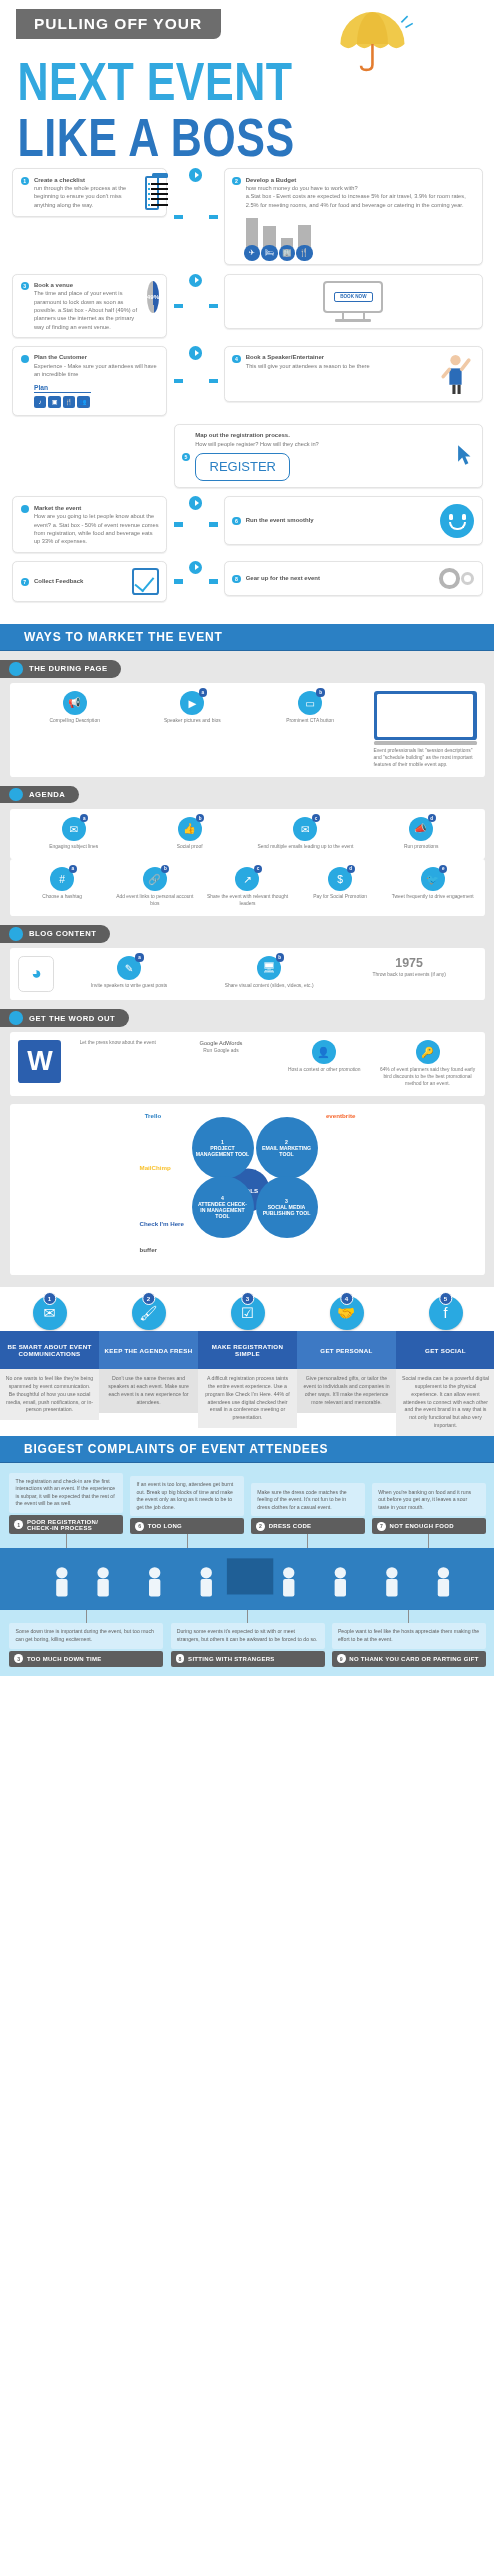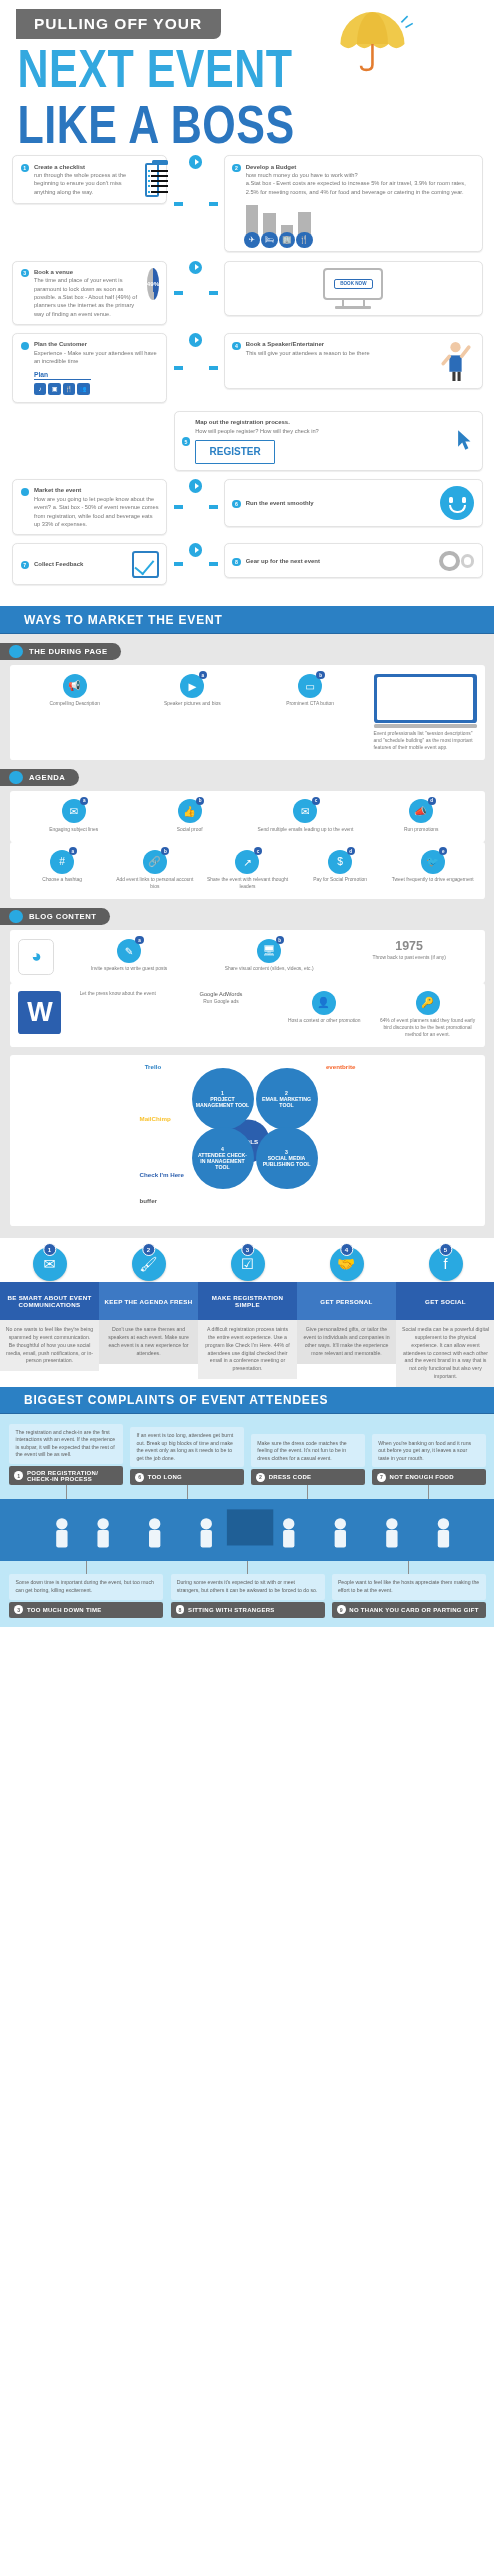--- a/index.html
+++ b/index.html
@@ -15,21 +15,21 @@
   .hero { background:#fff; padding: 0 0 7.2px 0; position: relative; }
   .kicker-wrap { padding-top: 0; }
   .kicker {
     display:inline-block; background:#6d6d6d; color:#fff;
     font-size: 15.5px; font-weight: bold; letter-spacing: 1px;
     padding: 6.2px 18.5px 6.2px 18.5px; margin-left: 15.5px;
     border-bottom-right-radius: 7.2px;
     margin-top: 9px;
   }
   .hero h1 {
-    margin-left: 17.5px; line-height: .93; margin-top: 4px;
+    margin-left: 17.5px; line-height: .93; margin-top: 17px;
   }
   .hero-l1 { display:block; font-size: 43px; font-weight:bold; color:#33a8df; letter-spacing:0.5px;
              transform: scaleY(1.25); transform-origin: top left; }
   .hero-l2 { display:block; font-size: 43px; font-weight:bold; color:#2b76bf; letter-spacing:0.5px;
              transform: scaleY(1.25); transform-origin: top left; margin-top: 15.5px;}
   .umbrella { position:absolute; right: 77px; top: 12.4px; }
 
   
   .sec-bar {
     background:#2b80c4; color:#fff; font-size: 12px; font-weight:bold;
@@ -83,21 +83,21 @@
   .monitor .scr{border:2.6px solid #b7b7b7;border-radius:4.1px;height:32px;display:flex;align-items:center;justify-content:center;}
   .monitor .btn{border:1px solid #2b6cb8;color:#2b6cb8;font-size:4.6px;font-weight:bold;padding:1.5px 5.2px;border-radius:2.1px;}
   .monitor .stand{width:23px;height:6.2px;margin:0 auto;border-left:2.6px solid #b7b7b7;border-right:2.6px solid #b7b7b7;}
   .monitor .base{width:36px;height:2.6px;background:#b7b7b7;margin:0 auto;border-radius:1px;}
 
   .plan-card{width:57px;}
   .plan-card .ttl{font-size:6.7px;font-weight:bold;color:#2b6cb8;border-bottom:1px solid #2b6cb8;margin-bottom:2.6px;}
   .plan-card .icons{display:flex;gap:2.1px;flex-wrap:wrap;}
   .plan-card .icons i{width:12.4px;height:12.4px;border-radius:2.1px;background:#2b6cb8;color:#fff;font-style:normal;font-size:6.2px;display:flex;align-items:center;justify-content:center;}
 
-  .register-btn{border:1.5px solid #2b80c4;color:#2b80c4;font-weight:bold;font-size:10px;padding:3.6px 13.4px;border-radius:1px;display:inline-block;}
+  .register-btn{border:1.5px solid #2b80c4;color:#2b80c4;font-weight:normal;font-size:13px;padding:3.6px 13.4px;border-radius:8px;display:inline-block;}
   .smiley{width:34px;height:34px;border-radius:50%;background:#29a9e1;position:relative;}
   .smiley:before,.smiley:after{content:"";position:absolute;top:10.3px;width:3.6px;height:6.2px;background:#fff;border-radius:1.5px;}
   .smiley:before{left:8.8px;} .smiley:after{right:8.8px;}
   .smiley i{position:absolute;bottom:7.2px;left:8.2px;width:17.5px;height:8.2px;border:2.1px solid #fff;border-top:none;border-radius:0 0 15.5px 15.5px;}
   .checkbox{width:27px;height:27px;border:2.1px solid #2b80c4;border-radius:3.1px;position:relative;}
   .checkbox:after{content:"";position:absolute;left:5.2px;top:3.1px;width:9.3px;height:15.5px;border:2.6px solid #29a9e1;border-top:none;border-left:none;transform:rotate(40deg);}
   .gears{display:flex;gap:1px;align-items:center;}
   .gear{width:20.6px;height:20.6px;border-radius:50%;border:4.1px solid #b4b4b4;}
   .gear.sm{width:13.4px;height:13.4px;border-width:3.1px;border-color:#cfcfcf;}
 
@@ -458,20 +458,26 @@
           <div class="circ" style="margin:0 auto 3.1px">🖥<span class="badge">b</span></div>
           <div class="mini">Share visual content (slides, videos, etc.)</div>
         </div>
         <div class="cell">
           <div style="font-size:12.4px;font-weight:bold;color:#8a8a8a;margin-bottom:2.1px">1975</div>
           <div class="mini">Throw back to past events (if any)</div>
         </div>
       </div>
     </div>
 
+    <div class="pill-wrap">
+      <div class="pill">
+        <span class="dot"></span>
+        <span>GET THE WORD OUT</span>
+      </div>
+    </div>
     <div class="panel">
       <div style="width:43px;height:43px;background:#2b5fae;color:#fff;font-size:27px;font-weight:bold;display:flex;align-items:center;justify-content:center;border-radius:3.1px;">W</div>
       <div class="grid5" style="flex:1">
         <div class="cell">
           <div class="mini">Let the press know about the event</div>
         </div>
         <div class="cell">
           <div style="font-size:5.7px;margin-bottom:2.1px">Google AdWords</div>
           <div class="mini">Run Google ads</div>
         </div>

